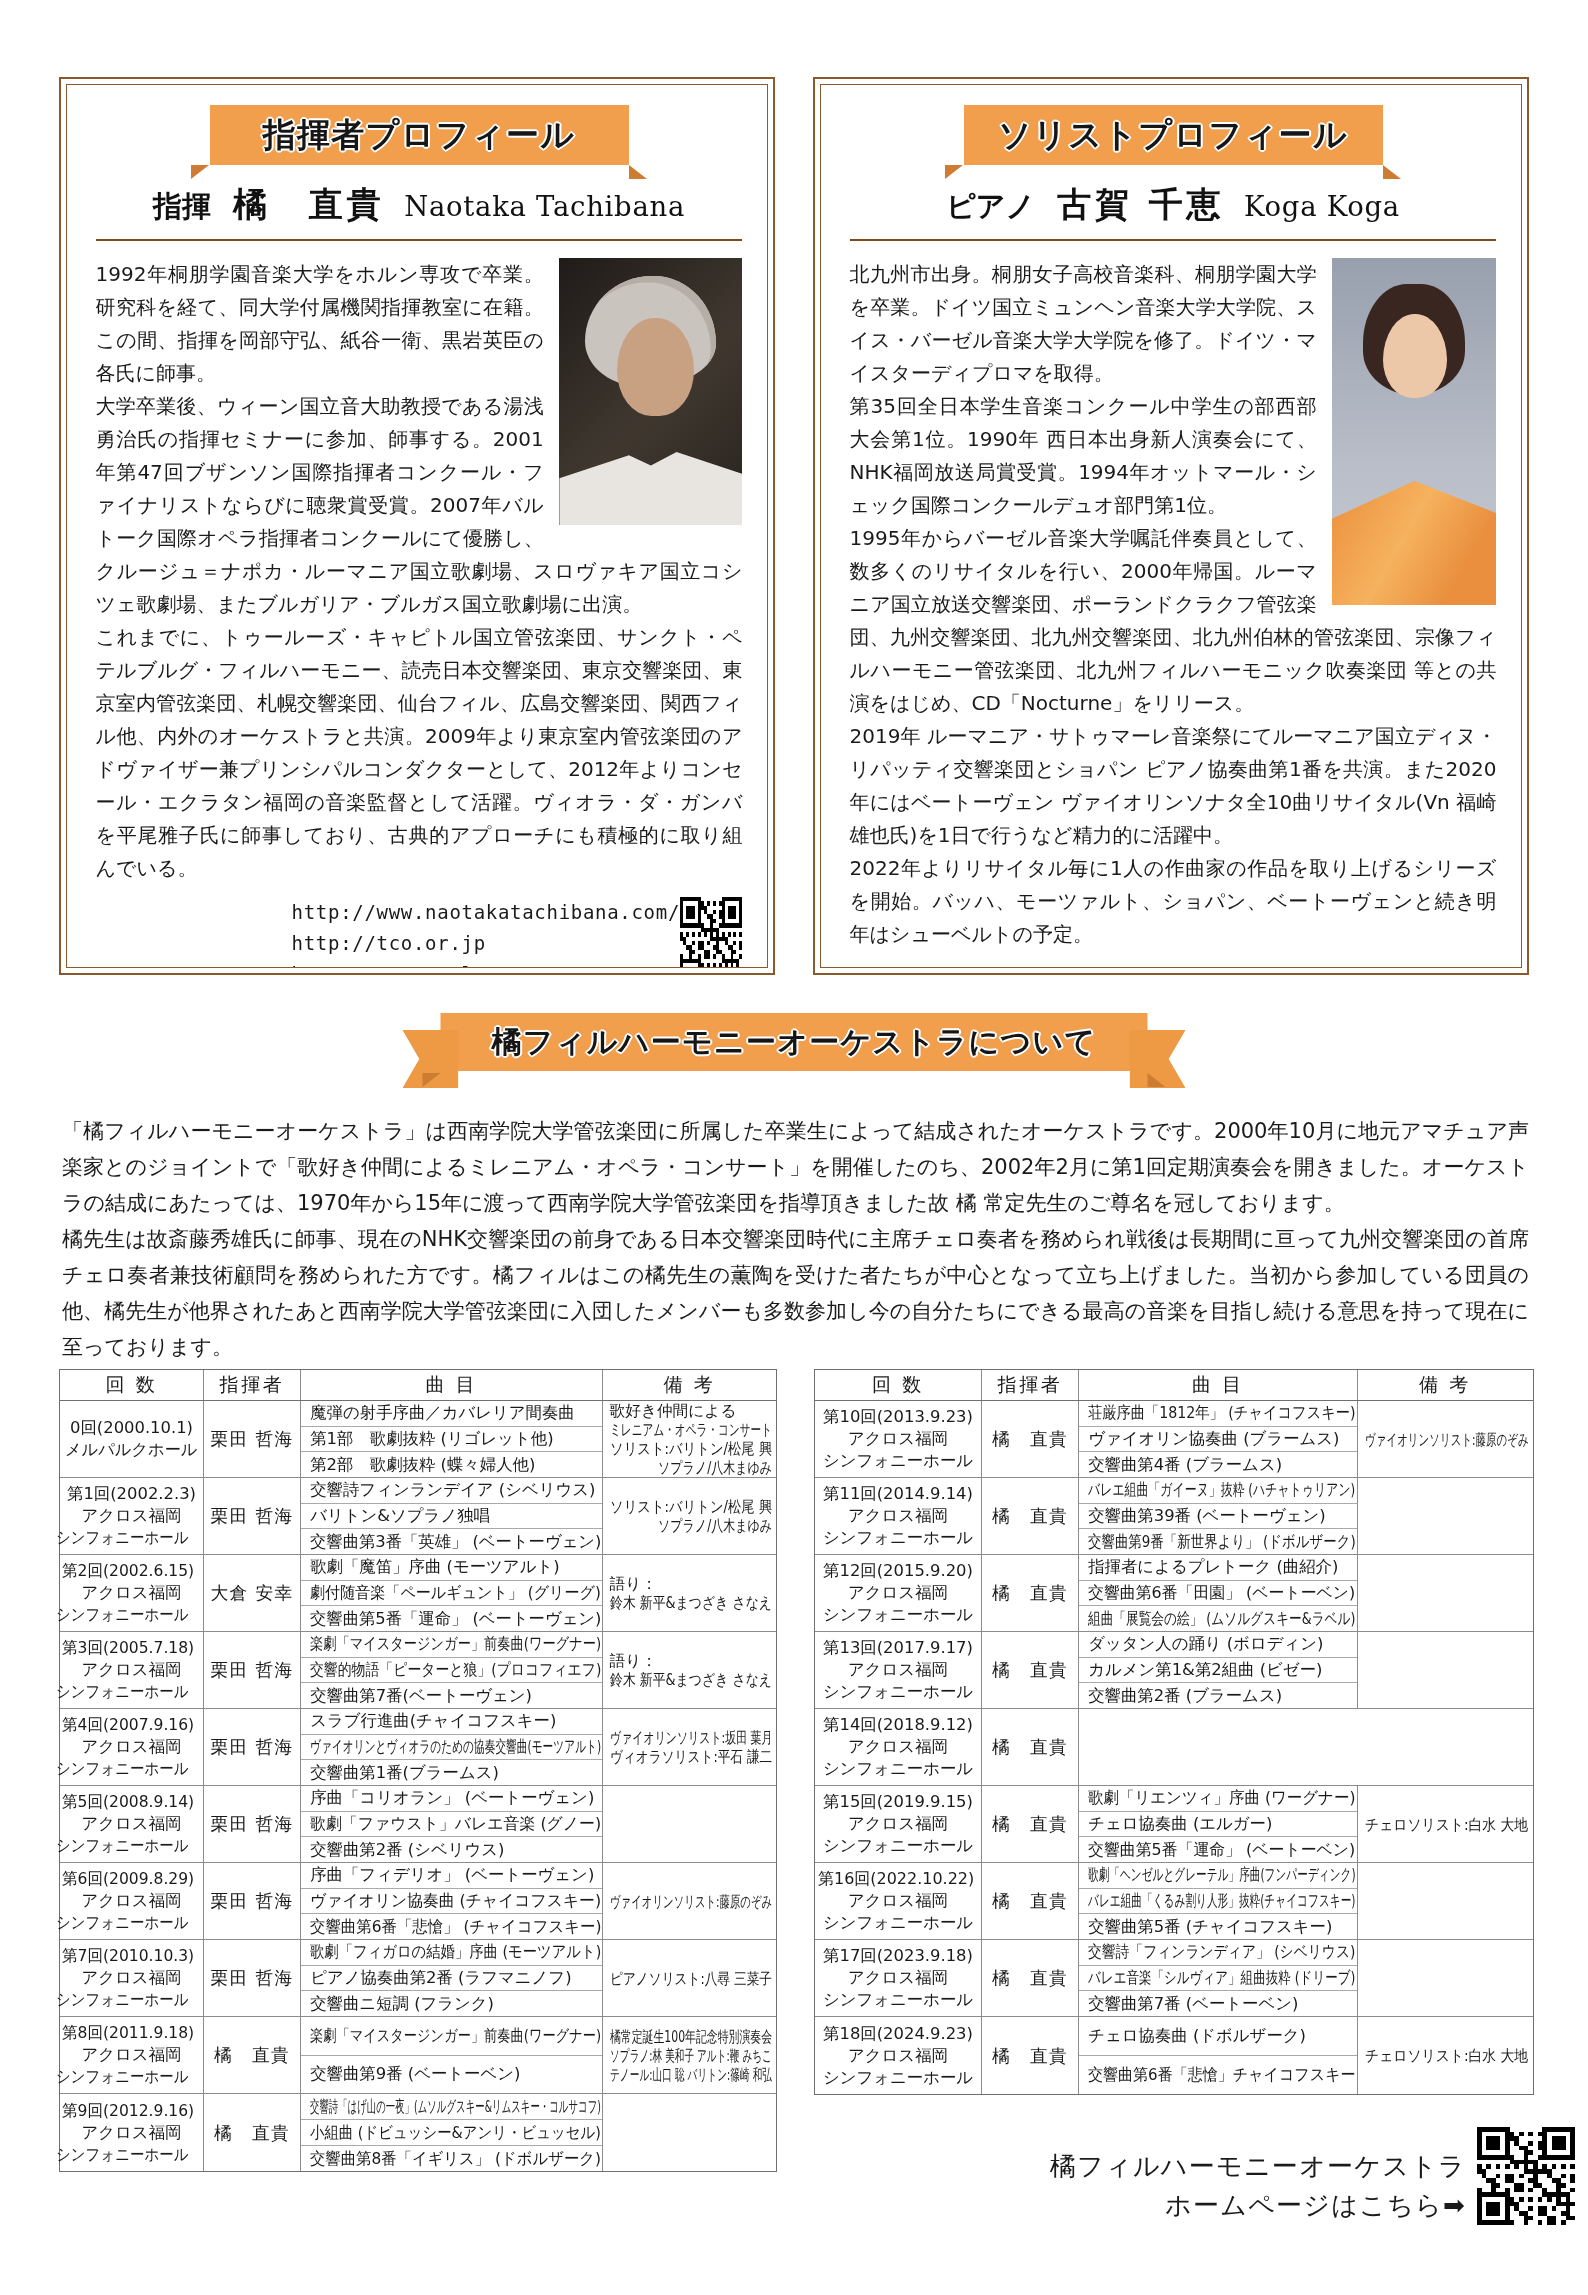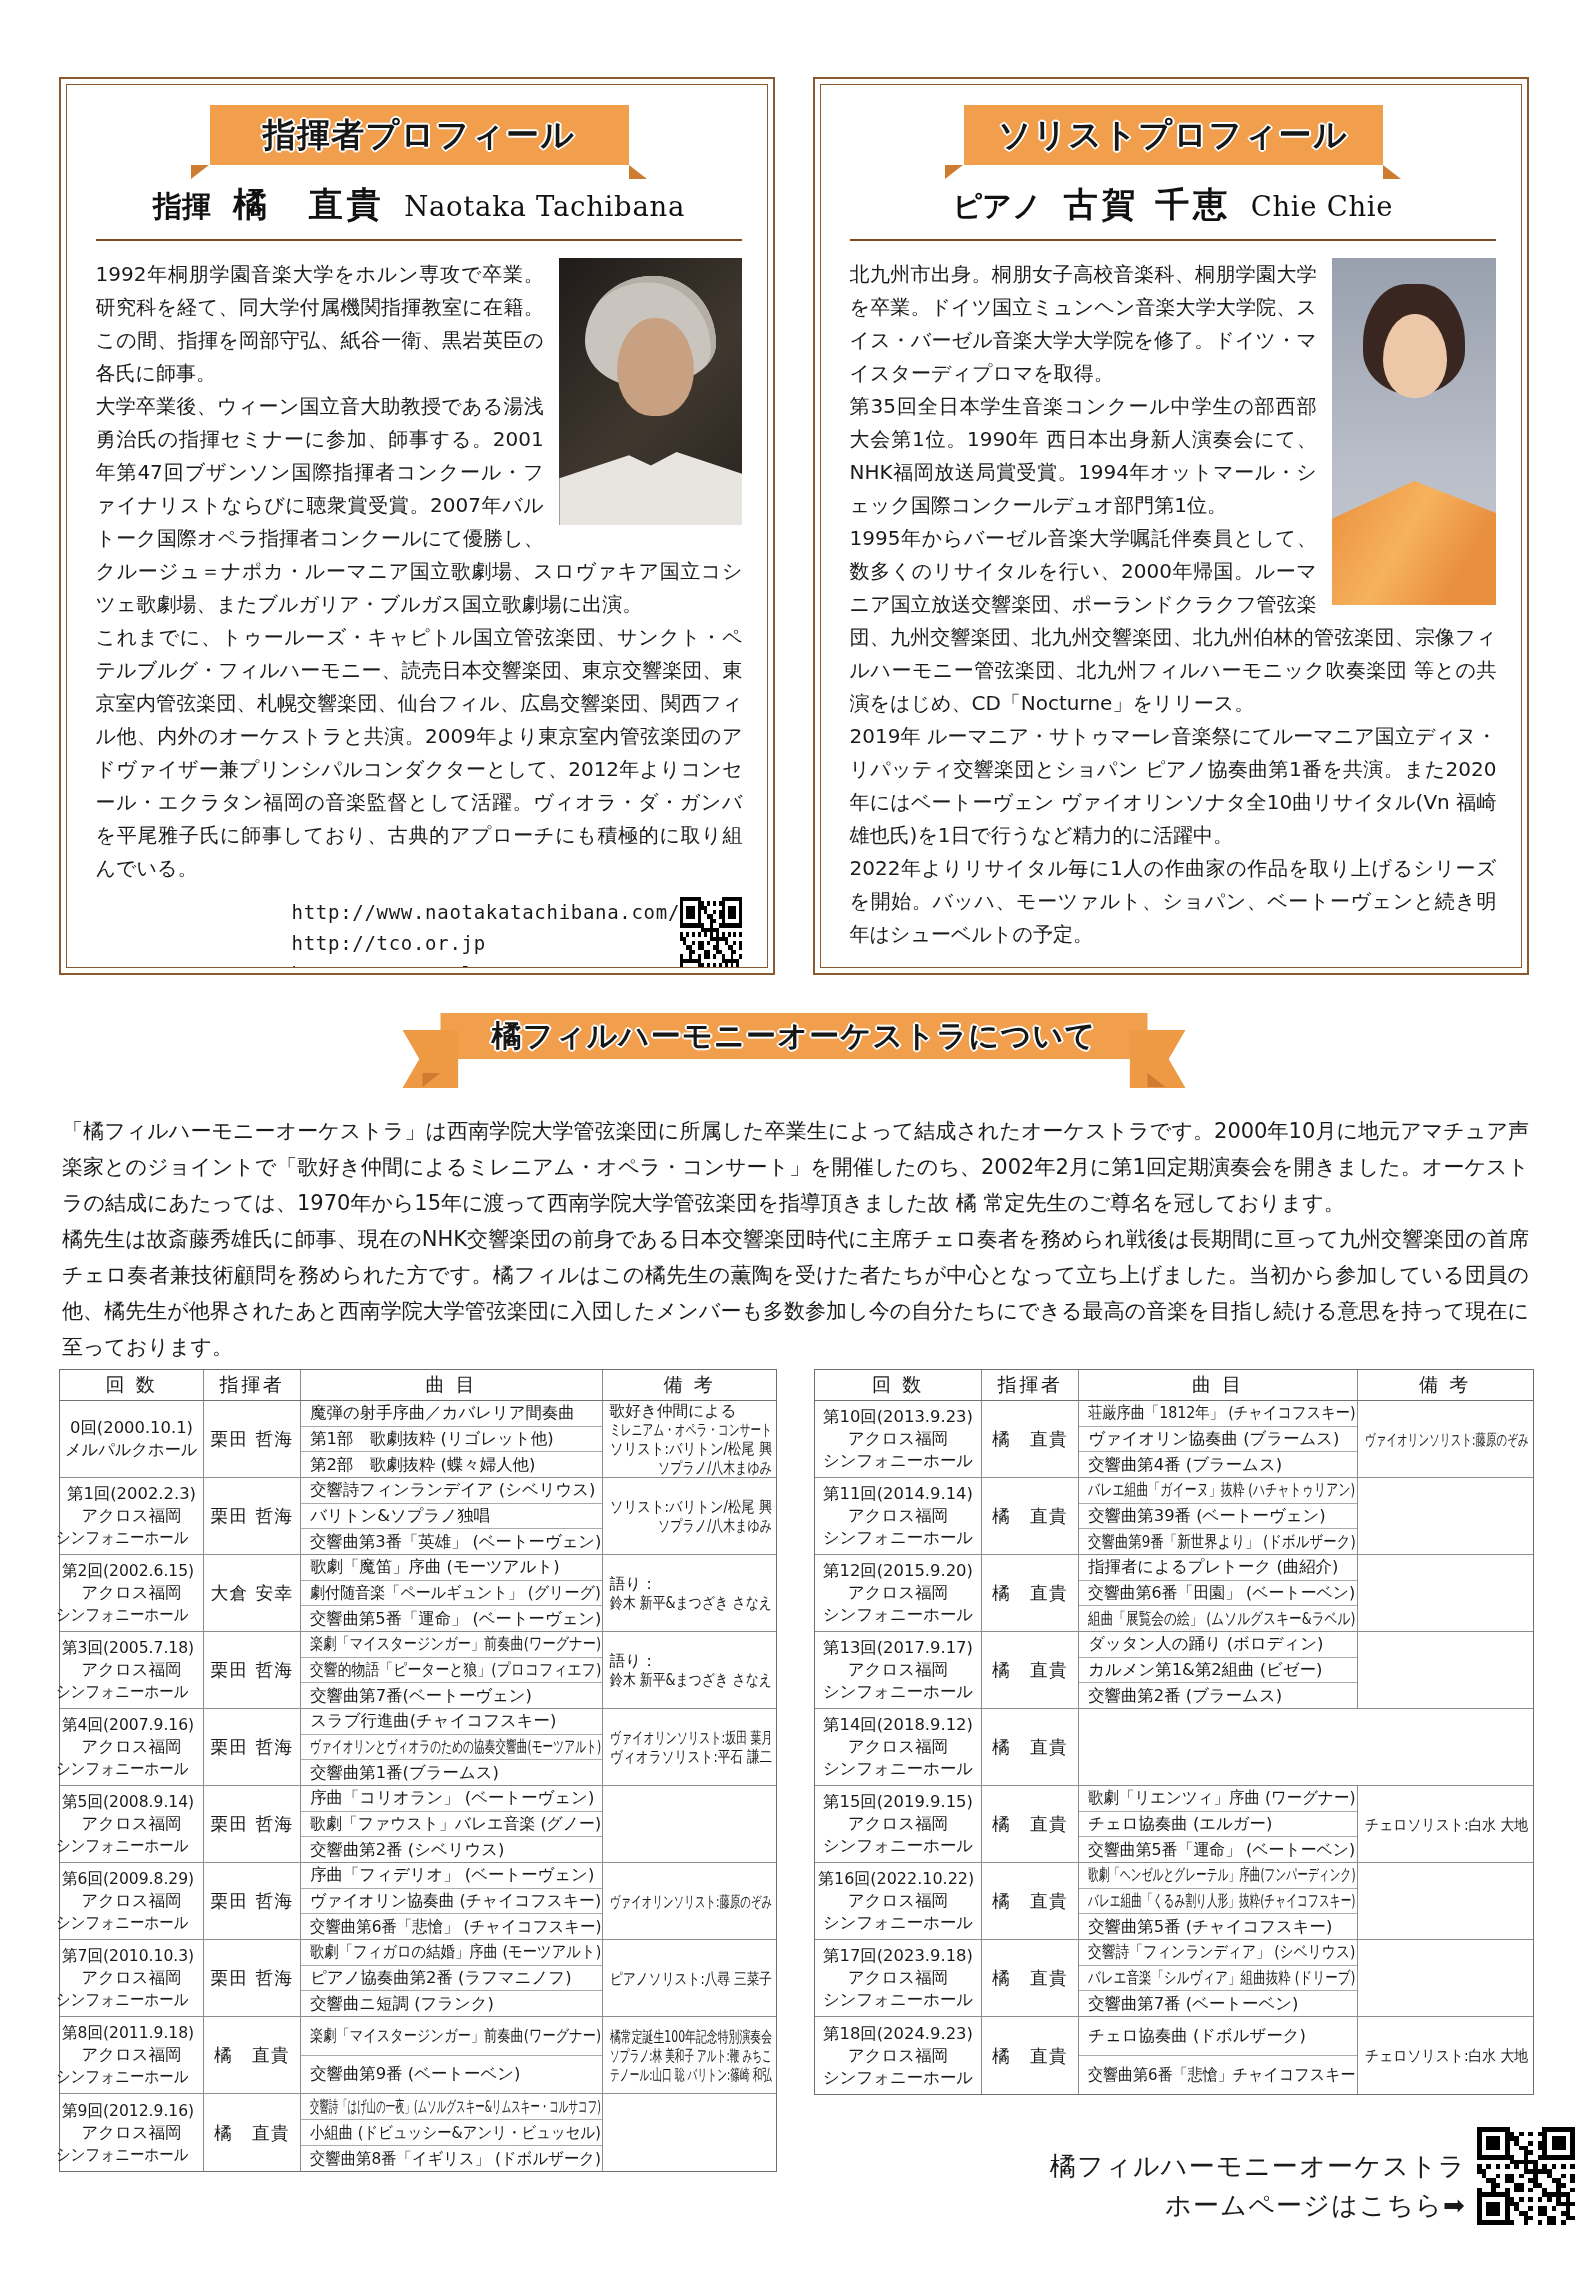--- a/index.html
+++ b/index.html
@@ -42,21 +42,21 @@
   #soloist-photo .face{position:absolute;left:51px;top:56px;width:64px;height:84px;background:#ecc8a9;border-radius:50% 50% 47% 47%/56% 56% 46% 46%;}
   #soloist-photo .shawl{position:absolute;left:-13px;bottom:0;width:190px;height:124px;background:linear-gradient(120deg,#e98a38,#f6b25e 45%,#e98f3e 75%);clip-path:polygon(0 35%,50% 0,100% 30%,100% 100%,0 100%);}
 
   .linkrow{display:flex;align-items:center;margin-top:11.8px;}
   .urls{margin-left:196px;flex:1;font-family:"DejaVu Sans Mono",monospace;font-size:19px;line-height:31px;letter-spacing:0.7px;}
   .qr{position:relative;background:#fff;display:grid;}
   .qr div{background:#000;}
   .qr-small{width:93px;height:93px;}
 
   
-  #about-ribbon{position:absolute;top:1013px;left:50%;transform:translateX(-50%);width:707px;height:46px;margin:0;}
+  #about-ribbon{position:absolute;top:1013px;left:50%;transform:translateX(-50%);width:707px;height:58px;margin:0;}
   #about-ribbon .rtext{font-size:30px;}
   #about-text{position:absolute;top:1113px;left:62px;width:1467px;font-size:21px;line-height:36px;text-align:justify;}
   #about-text p{margin:0;}
 
   
   .htable{position:absolute;top:1369px;border:1.3px solid #6f6f6f;box-sizing:border-box;background:#fff;}
   #table-left{left:59px;width:718px;}
   #table-right{left:814px;width:720px;}
   .trow{display:flex;box-sizing:border-box;}
   .trow.head{height:31px;border-bottom:1.3px solid #6f6f6f;}
@@ -306,21 +306,21 @@
 <div class="pbox" id="soloist-box">
   <div class="inner">
     <div class="ribbon">
       <span class="tail tl"></span>
       <span class="tail tr"></span>
       <span class="fold fl"></span>
       <span class="fold fr"></span>
       <span class="rtext">ソリストプロフィール</span>
     </div>
     <div class="namerow">
-      <span class="role">ピアノ</span><span class="jname">古賀 千恵</span><span class="romaji">Chie Chie</span>
+      <span class="role">ピアノ</span><span class="jname">古賀 千恵</span><span class="romaji">Koga Koga</span>
     </div>
     <div class="rule"></div>
     <div class="pbody">
       <div class="photo" id="soloist-photo">
         <div class="hair"></div>
         <div class="face"></div>
         <div class="shawl"></div>
       </div>
       <p>北九州市出身。桐朋女子高校音楽科、桐朋学園大学を卒業。ドイツ国立ミュンヘン音楽大学大学院、スイス・バーゼル音楽大学大学院を修了。ドイツ・マイスターディプロマを取得。</p>
       <p>第35回全日本学生音楽コンクール中学生の部西部大会第1位。1990年 西日本出身新人演奏会にて、NHK福岡放送局賞受賞。1994年オットマール・シェック国際コンクールデュオ部門第1位。</p>

